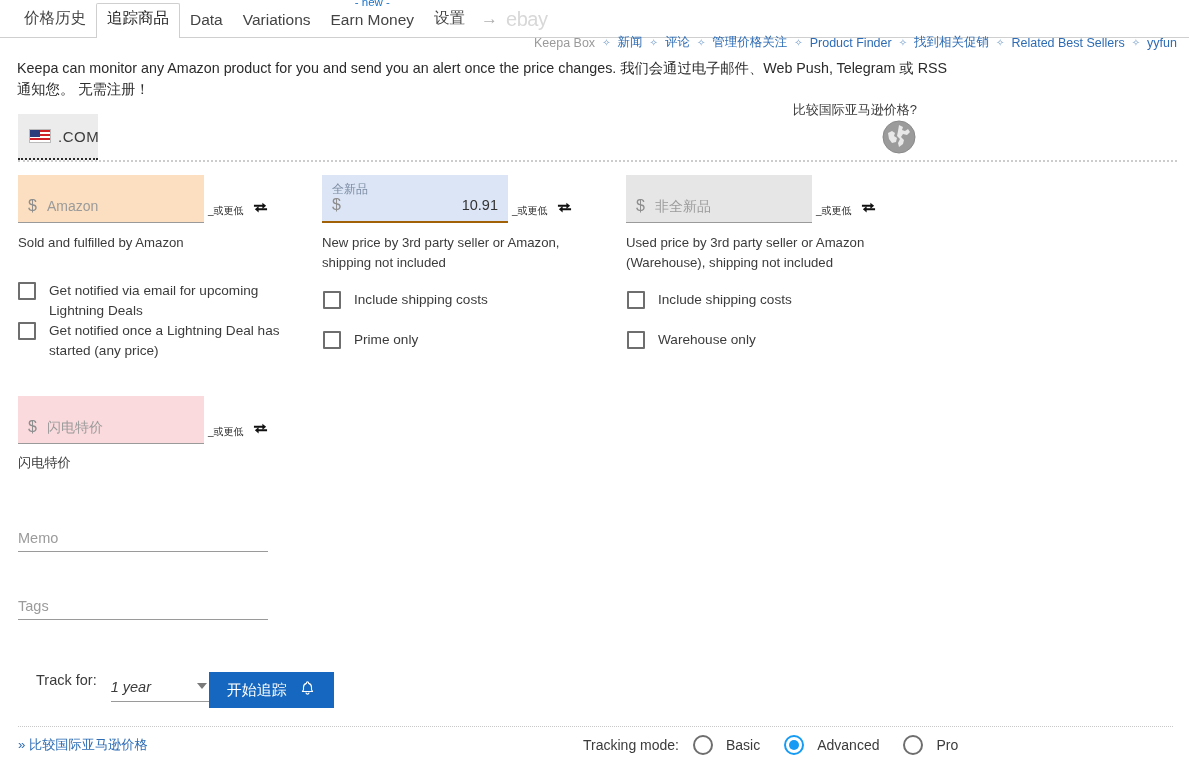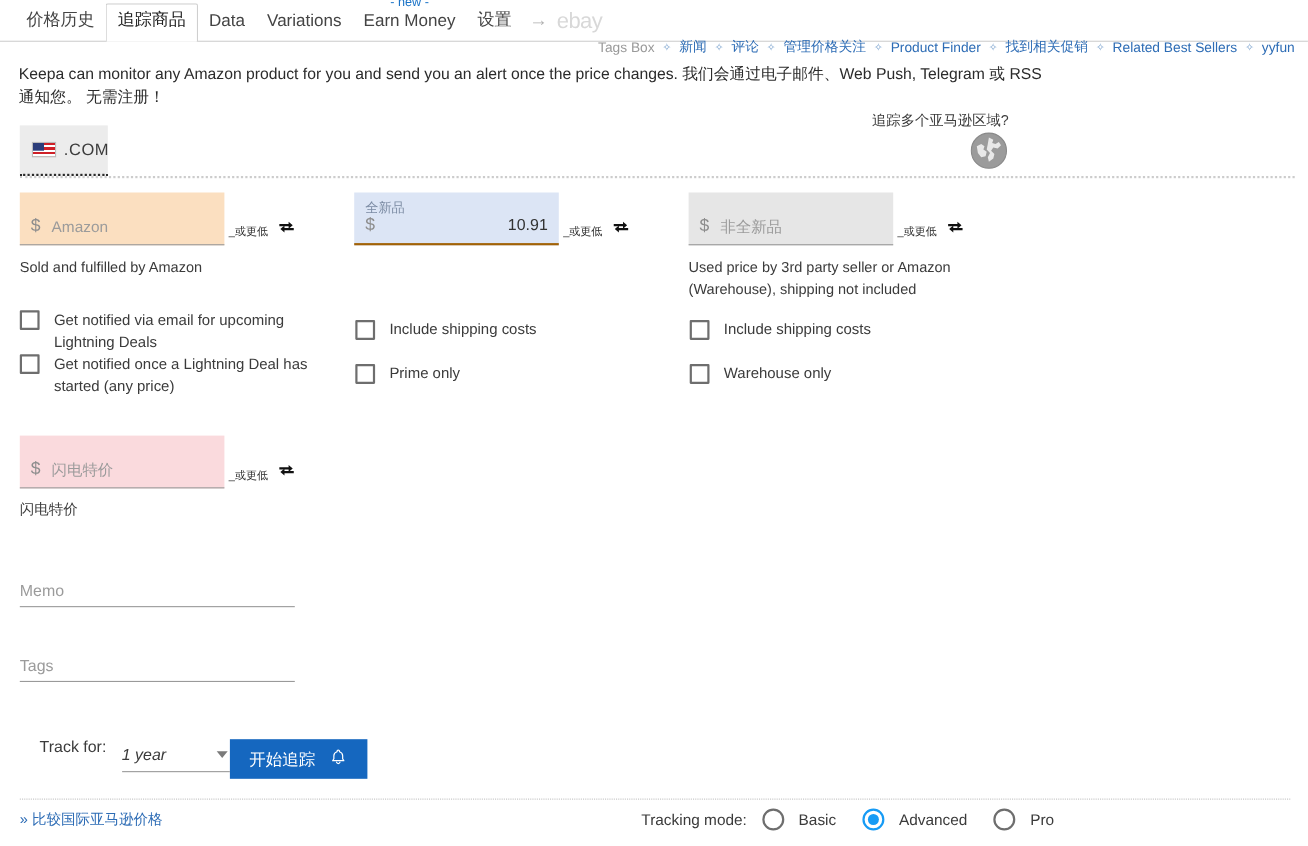--- a/index.html
+++ b/index.html
@@ -236,40 +236,40 @@
       <span>Earn Money</span>
     </div>
     <div class="tab">
       <span>设置</span>
     </div>
     <div class="arrow-sep">→</div>
     <div class="ebay-logo">ebay</div>
   </div>
 
   <div class="linkbar">
-    <span class="lb-static">Tags Box</span>
+    <span class="lb-static">Keepa Box</span>
     <span class="lb-diamond">✧</span>
     <a>新闻</a>
     <span class="lb-diamond">✧</span>
     <a>评论</a>
     <span class="lb-diamond">✧</span>
     <a>管理价格关注</a>
     <span class="lb-diamond">✧</span>
     <a>Product Finder</a>
     <span class="lb-diamond">✧</span>
     <a>找到相关促销</a>
     <span class="lb-diamond">✧</span>
     <a>Related Best Sellers</a>
     <span class="lb-diamond">✧</span>
     <a>yyfun</a>
   </div>
 
   <div class="intro">Keepa can monitor any Amazon product for you and send you an alert once the price changes. 我们会通过电子邮件、Web Push, Telegram 或 RSS通知您。 无需注册！</div>
 
-  <div class="multiregion">追踪多个亚马逊区域?</div>
+  <div class="multiregion">比较国际亚马逊价格?</div>
   <div class="globe-wrap">
     <svg width="34" height="34" viewBox="0 0 34 34" aria-hidden="true">
       <circle cx="17" cy="17" r="16" fill="#9b9b9b"></circle>
       <path d="M6 13 L10 11 L13 13 L12 16 L15 18 L14 22 L10 23 L7 19 Z" fill="#e8e8e8"></path>
       <path d="M17 5 L21 7 L20 10 L23 11 L26 9 L28 12 L25 15 L21 14 L19 17 L22 20 L21 24 L17 27 L16 23 L18 19 L15 16 L16 11 Z" fill="#e8e8e8"></path>
       <circle cx="17" cy="17" r="16" fill="none" stroke="#8a8a8a" stroke-width="1"></circle>
     </svg>
   </div>
 
   <div class="domainrow">
@@ -322,20 +322,21 @@
       <span class="swap-ico">
         <svg width="15" height="15" viewBox="0 0 16 16" aria-hidden="true">
           <path d="M1 5 h9 v-2.2 l4 3.4 -4 3.4 V7.2 H1 Z" fill="#111"></path>
           <path d="M15 11 H6 v2.2 L2 9.8 6 6.4 V8.8 h9 Z" fill="#111"></path>
         </svg>
       </span>
     </div>
   </div>
 
   <div class="pf-desc" style="left:18px; top:233px;">Sold and fulfilled by Amazon</div>
+  <div class="pf-desc" style="left:322px; top:233px;">New price by 3rd party seller or Amazon, shipping not included</div>
   <div class="pf-desc" style="left:626px; top:233px;">Used price by 3rd party seller or Amazon (Warehouse), shipping not included</div>
 
   <div class="cb-item" style="left:18px; top:281px; width:295px;">
     <span class="cb-box"></span>
     <span class="cb-label">Get notified via email for upcoming Lightning Deals</span>
   </div>
   <div class="cb-item" style="left:18px; top:321px; width:295px;">
     <span class="cb-box"></span>
     <span class="cb-label">Get notified once a Lightning Deal has started (any price)</span>
   </div>

